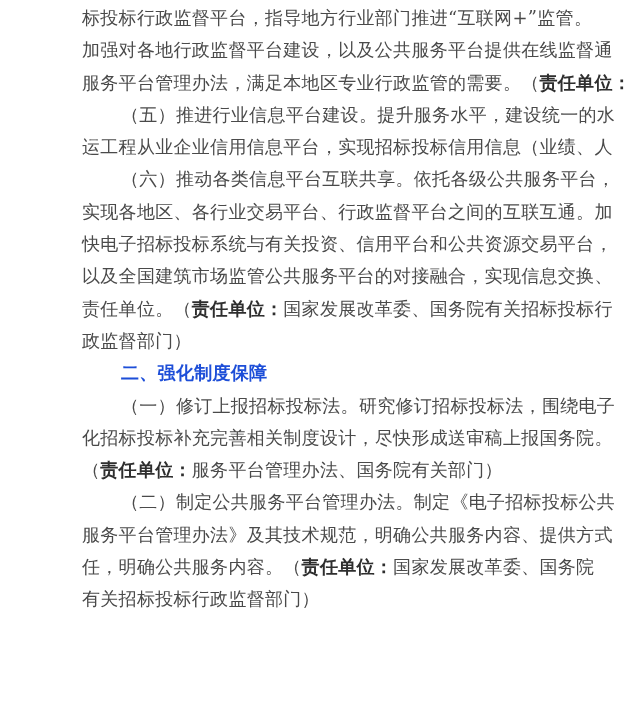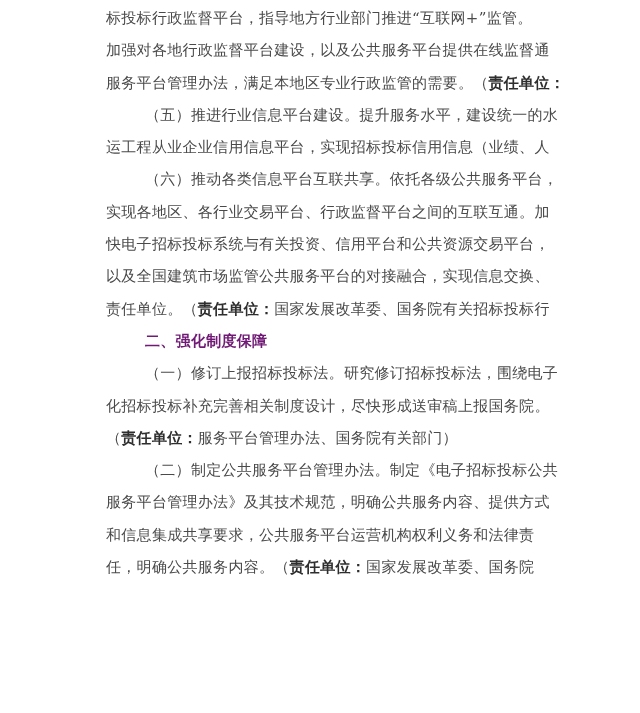--- a/index.html
+++ b/index.html
@@ -1,44 +1,44 @@
 <!DOCTYPE html>
 <html><head>
 <meta charset="utf-8">
 <style>
   html, body { margin: 0; padding: 0; background: #ffffff; }
   body { width: 640px; height: 713px; overflow: hidden; position: relative; }
   .page {
     position: absolute; left: 82px; top: 2px; width: 476px;
     font-family: "DejaVu Serif", "Liberation Serif", serif;
-    font-size: 15px; color: #4a4a4a; line-height: 32.3px;
+    font-size: 18px; color: #4a4a4a; line-height: 32.3px;
     letter-spacing: 0.3px;
-    margin-left: 24px;
   }
   .p { margin: 0; text-align: justify; text-align-last: left; }
   .indent { text-indent: 39px; }
   .b { font-family: "DejaVu Sans", "Liberation Sans", sans-serif; font-weight: bold; color: #2e2e2e; }
-  .head { font-family: "DejaVu Sans", "Liberation Sans", sans-serif; font-weight: bold; color: #701a75; text-indent: 39px; }
+  .head { font-family: "DejaVu Sans", "Liberation Sans", sans-serif; font-weight: bold; color: #1d4ed8; text-indent: 39px; }
   .line { display: block; white-space: nowrap; }
 </style>
 </head>
 <body>
 
 <div class="page" id="page">
     <div class="line p"><span>标投标行政监督平台，指导地方行业部门推进“互联网+”监管。</span></div>
     <div class="line p"><span>加强对各地行政监督平台建设，以及公共服务平台提供在线监督通</span></div>
     <div class="line p"><span>服务平台管理办法，满足本地区专业行政监管的需要。（</span><span class="b">责任单位：</span></div>
     <div class="line p indent"><span>（五）推进行业信息平台建设。提升服务水平，建设统一的水</span></div>
     <div class="line p"><span>运工程从业企业信用信息平台，实现招标投标信用信息（业绩、人</span></div>
     <div class="line p indent"><span>（六）推动各类信息平台互联共享。依托各级公共服务平台，</span></div>
     <div class="line p"><span>实现各地区、各行业交易平台、行政监督平台之间的互联互通。加</span></div>
     <div class="line p"><span>快电子招标投标系统与有关投资、信用平台和公共资源交易平台，</span></div>
     <div class="line p"><span>以及全国建筑市场监管公共服务平台的对接融合，实现信息交换、</span></div>
     <div class="line p"><span>责任单位。（</span><span class="b">责任单位：</span><span>国家发展改革委、国务院有关招标投标行</span></div>
+    <div class="line p"><span>政监督部门）</span></div>
     <div class="line p head"><span>二、强化制度保障</span></div>
     <div class="line p indent"><span>（一）修订上报招标投标法。研究修订招标投标法，围绕电子</span></div>
     <div class="line p"><span>化招标投标补充完善相关制度设计，尽快形成送审稿上报国务院。</span></div>
     <div class="line p"><span>（</span><span class="b">责任单位：</span><span>服务平台管理办法、国务院有关部门）</span></div>
     <div class="line p indent"><span>（二）制定公共服务平台管理办法。制定《电子招标投标公共</span></div>
     <div class="line p"><span>服务平台管理办法》及其技术规范，明确公共服务内容、提供方式</span></div>
-    <div class="line p"><span>和信息集成共享要求，公共服务平台运营机构权利义务和法律责</span></div>
     <div class="line p"><span>任，明确公共服务内容。（</span><span class="b">责任单位：</span><span>国家发展改革委、国务院</span></div>
+    <div class="line p"><span>有关招标投标行政监督部门）</span></div>
   </div>
 
 </body></html>

